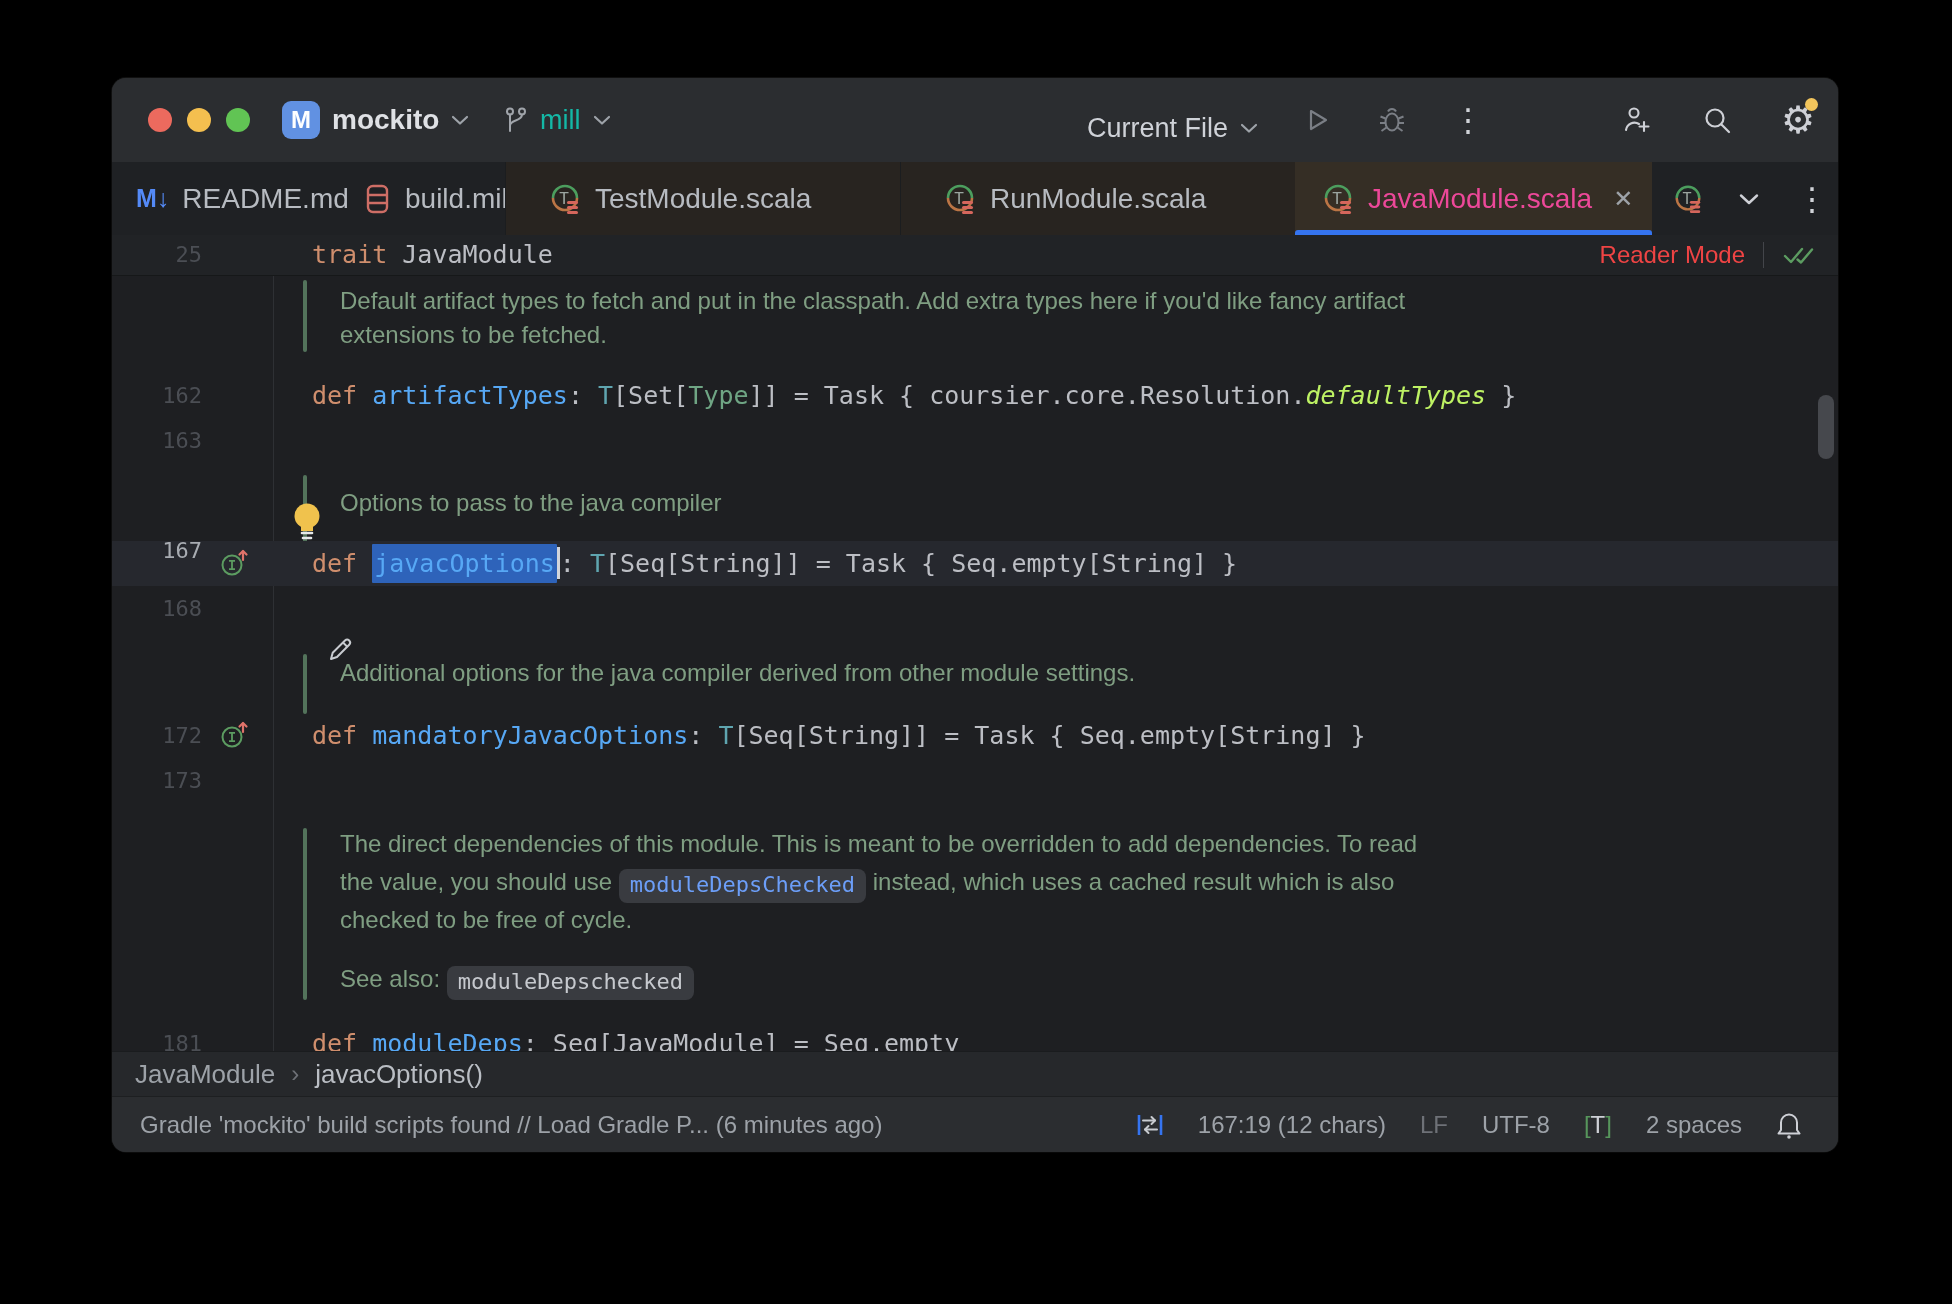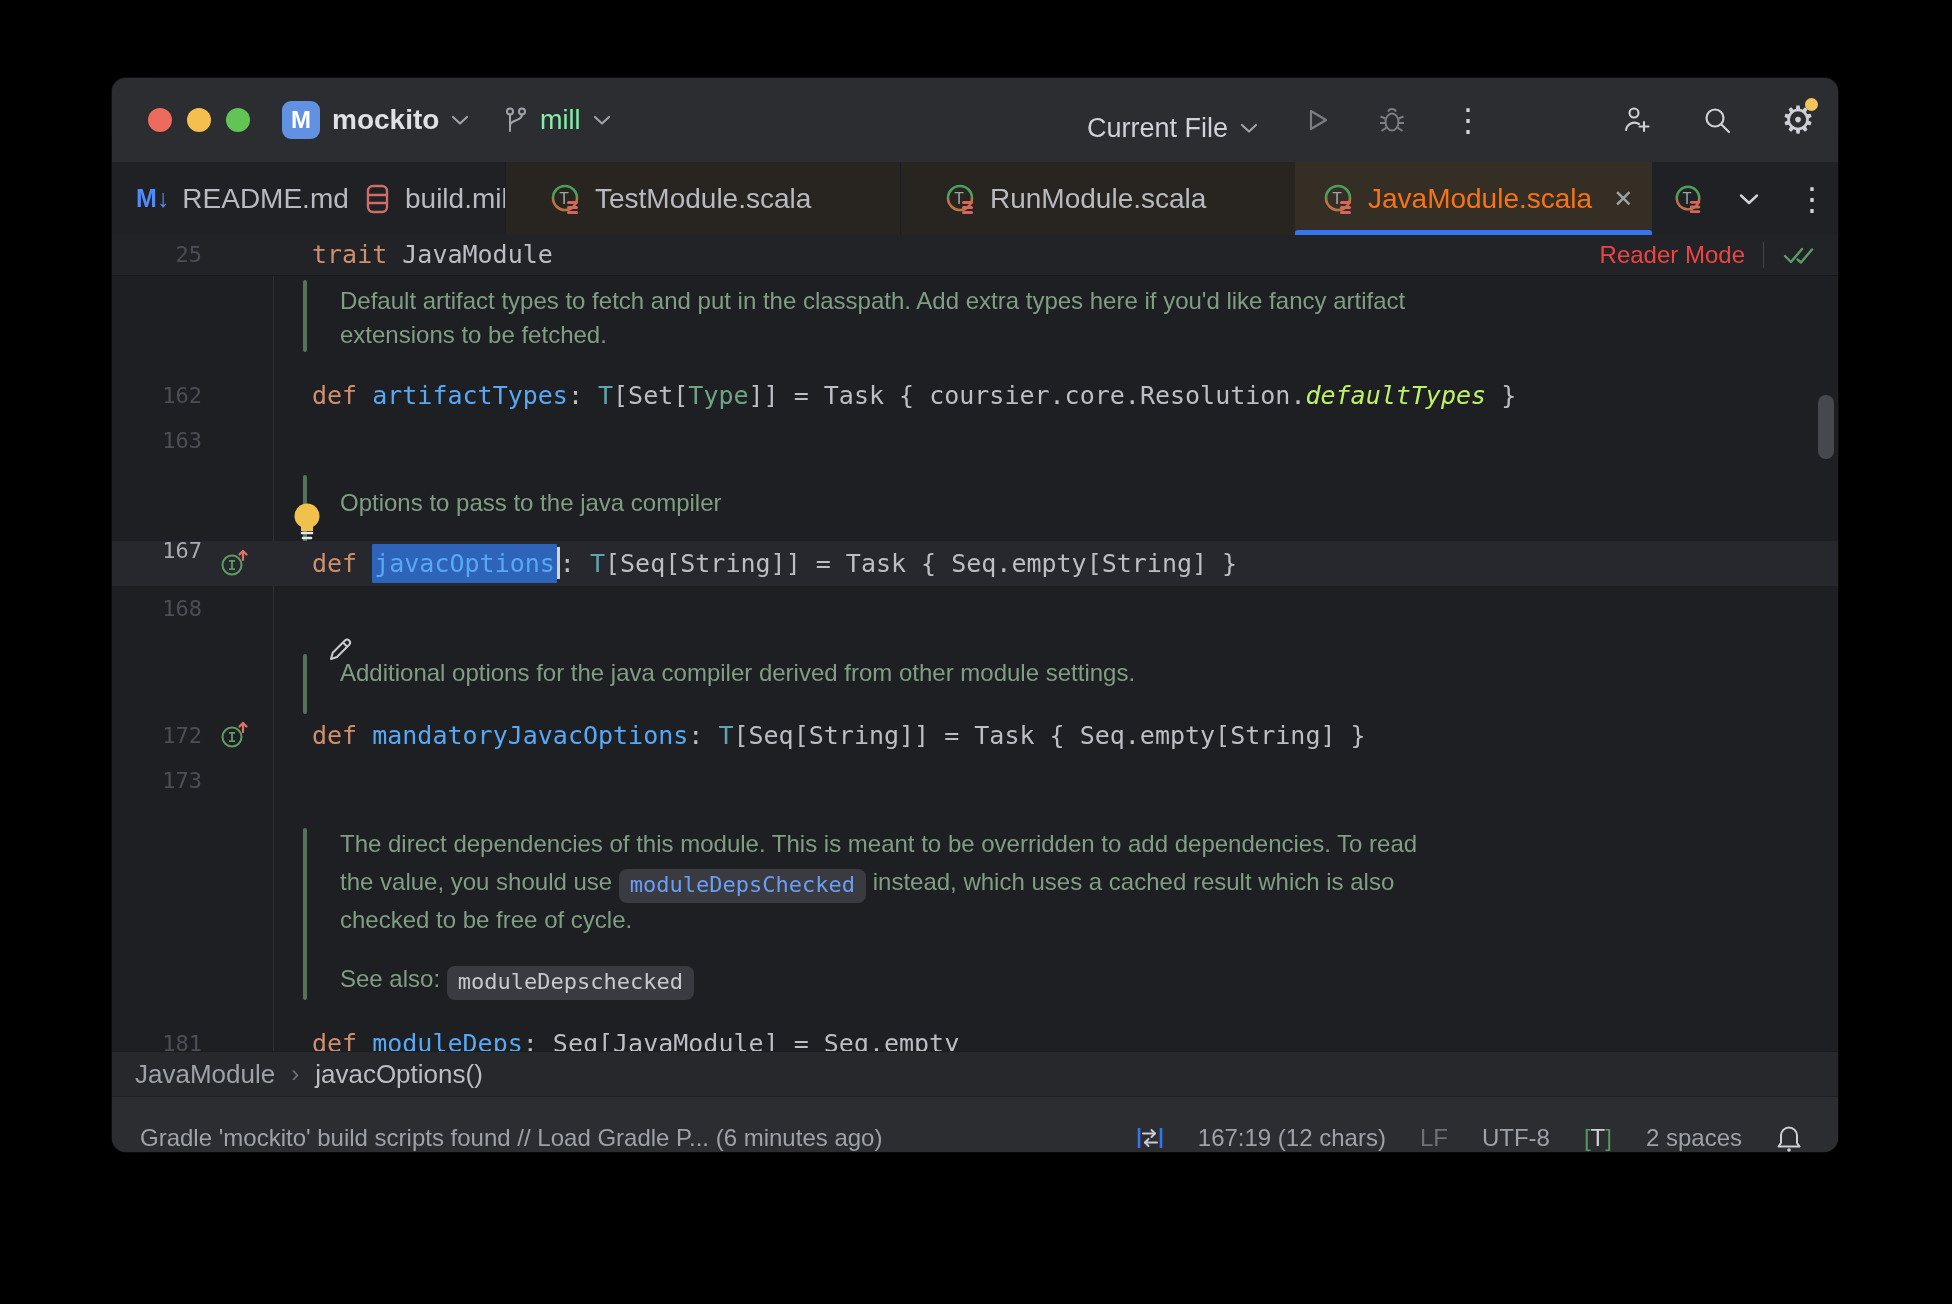--- a/index.html
+++ b/index.html
@@ -4,31 +4,31 @@
 <style>
   html,body{margin:0;padding:0;}
   body{width:1952px;height:1304px;background:#000;font-family:"Liberation Sans",sans-serif;overflow:hidden;position:relative;}
   .window{position:absolute;left:112px;top:78px;width:1726px;height:1074px;background:#2B2D30;border-radius:14px;overflow:hidden;box-shadow:0 40px 100px rgba(0,0,0,.7),0 0 0 1px rgba(255,255,255,.07);display:flex;flex-direction:column;}
   
   .titlebar{position:relative;height:84px;flex:0 0 84px;background:#2B2D30;}
   .light{position:absolute;top:30px;width:24px;height:24px;border-radius:50%;}
   .widget{position:absolute;top:0;height:84px;display:flex;align-items:center;gap:12px;cursor:default;}
   .proj-icon{width:38px;height:38px;border-radius:9px;background:#6191E2;color:#fff;font-size:24px;font-weight:bold;display:flex;align-items:center;justify-content:center;}
   .proj-name{font-size:28px;font-weight:600;color:#DFE1E5;}
-  .branch-name{font-size:27px;color:#86efac;}
+  .branch-name{font-size:27px;color:#14b8a6;}
   .runcfg{font-size:27px;color:#CFD2D8;}
   .tb-icon{position:absolute;top:0;height:84px;display:flex;align-items:center;justify-content:center;width:44px;}
   .kebab{font-size:32px;color:#D0D3D8;line-height:1;}
   .gear-glyph{font-size:38px;color:#CED0D6;line-height:1;}
   .gear-dot{position:absolute;top:20px;right:2px;width:13px;height:13px;border-radius:50%;background:#F2C55C;}
   
   .tabbar{position:relative;height:73px;flex:0 0 73px;background:#1F2124;}
   .tab{position:absolute;top:0;height:73px;display:flex;align-items:center;gap:13px;padding:0 12px;box-sizing:border-box;}
   .tab-label{font-size:28px;color:#B7BBC1;white-space:nowrap;}
-  .tab.active .tab-label{color:#f97316;text-align:center;}
+  .tab.active .tab-label{color:#ec4899;text-align:center;}
   .tab.scala-bg{background:#282420;border-left:1px solid #1B1D1F;}
   .tab.active{background:#352E25;}
   .tab-underline{position:absolute;left:0;right:0;bottom:0;height:5px;background:#3574F0;border-radius:3px 3px 0 0;}
   .md-glyph{color:#548AF7;font-size:25px;font-weight:bold;}
   .close-x{font-size:24px;color:#9DA2A8;margin-left:8px;}
   
   .sticky{position:relative;height:40px;flex:0 0 40px;background:#212326;border-bottom:1px solid #161819;}
   .mono{font-family:"DejaVu Sans Mono","Liberation Mono",monospace;}
   .sticky-code{position:absolute;left:200px;top:0;height:40px;line-height:40px;font-size:25px;}
   .reader{position:absolute;right:20px;top:0;height:40px;display:flex;align-items:center;gap:18px;}
@@ -55,21 +55,21 @@
   .tk-chipb,.tk-chipw{display:inline-block;background:#393B40;border-radius:8px;padding:1px 11px 3px;font-family:"DejaVu Sans Mono","Liberation Mono",monospace;font-size:22px;line-height:30px;vertical-align:-2px;}
   .tk-chipb{color:#6C9EF8;}
   .tk-chipw{color:#C6C9CE;}
   .scroll-thumb{position:absolute;right:4px;width:16px;border-radius:8px;background:#46484D;}
   .gutter-icon{position:absolute;left:108px;}
   
   .crumbbar{height:44px;flex:0 0 44px;background:#26282B;border-top:1px solid #1A1C1E;display:flex;align-items:center;gap:16px;padding-left:23px;}
   .crumb-a{font-size:26px;color:#9DA2A8;}
   .crumb-sep{font-size:24px;color:#6E7177;}
   .crumb-b{font-size:26px;color:#BABEC4;}
-  .statusbar{height:55px;flex:0 0 55px;background:#2B2D30;border-top:1px solid #1D1F21;display:flex;align-items:flex-end;}
+  .statusbar{height:55px;flex:0 0 55px;background:#2B2D30;border-top:1px solid #1D1F21;display:flex;align-items:center;}
   .status-msg{font-size:24px;color:#9DA2A8;margin-left:28px;white-space:nowrap;}
   .status-right{margin-left:auto;margin-right:36px;display:flex;align-items:center;gap:34px;}
   .st{font-size:24px;color:#9DA2A8;white-space:nowrap;}
   .st.dim{color:#6E7177;}
   .hl-br{color:#57965C;font-size:24px;}
   .hl-T{color:#CED0D6;font-size:24px;}
   svg{display:block;}
 </style>
 </head>
 <body>

